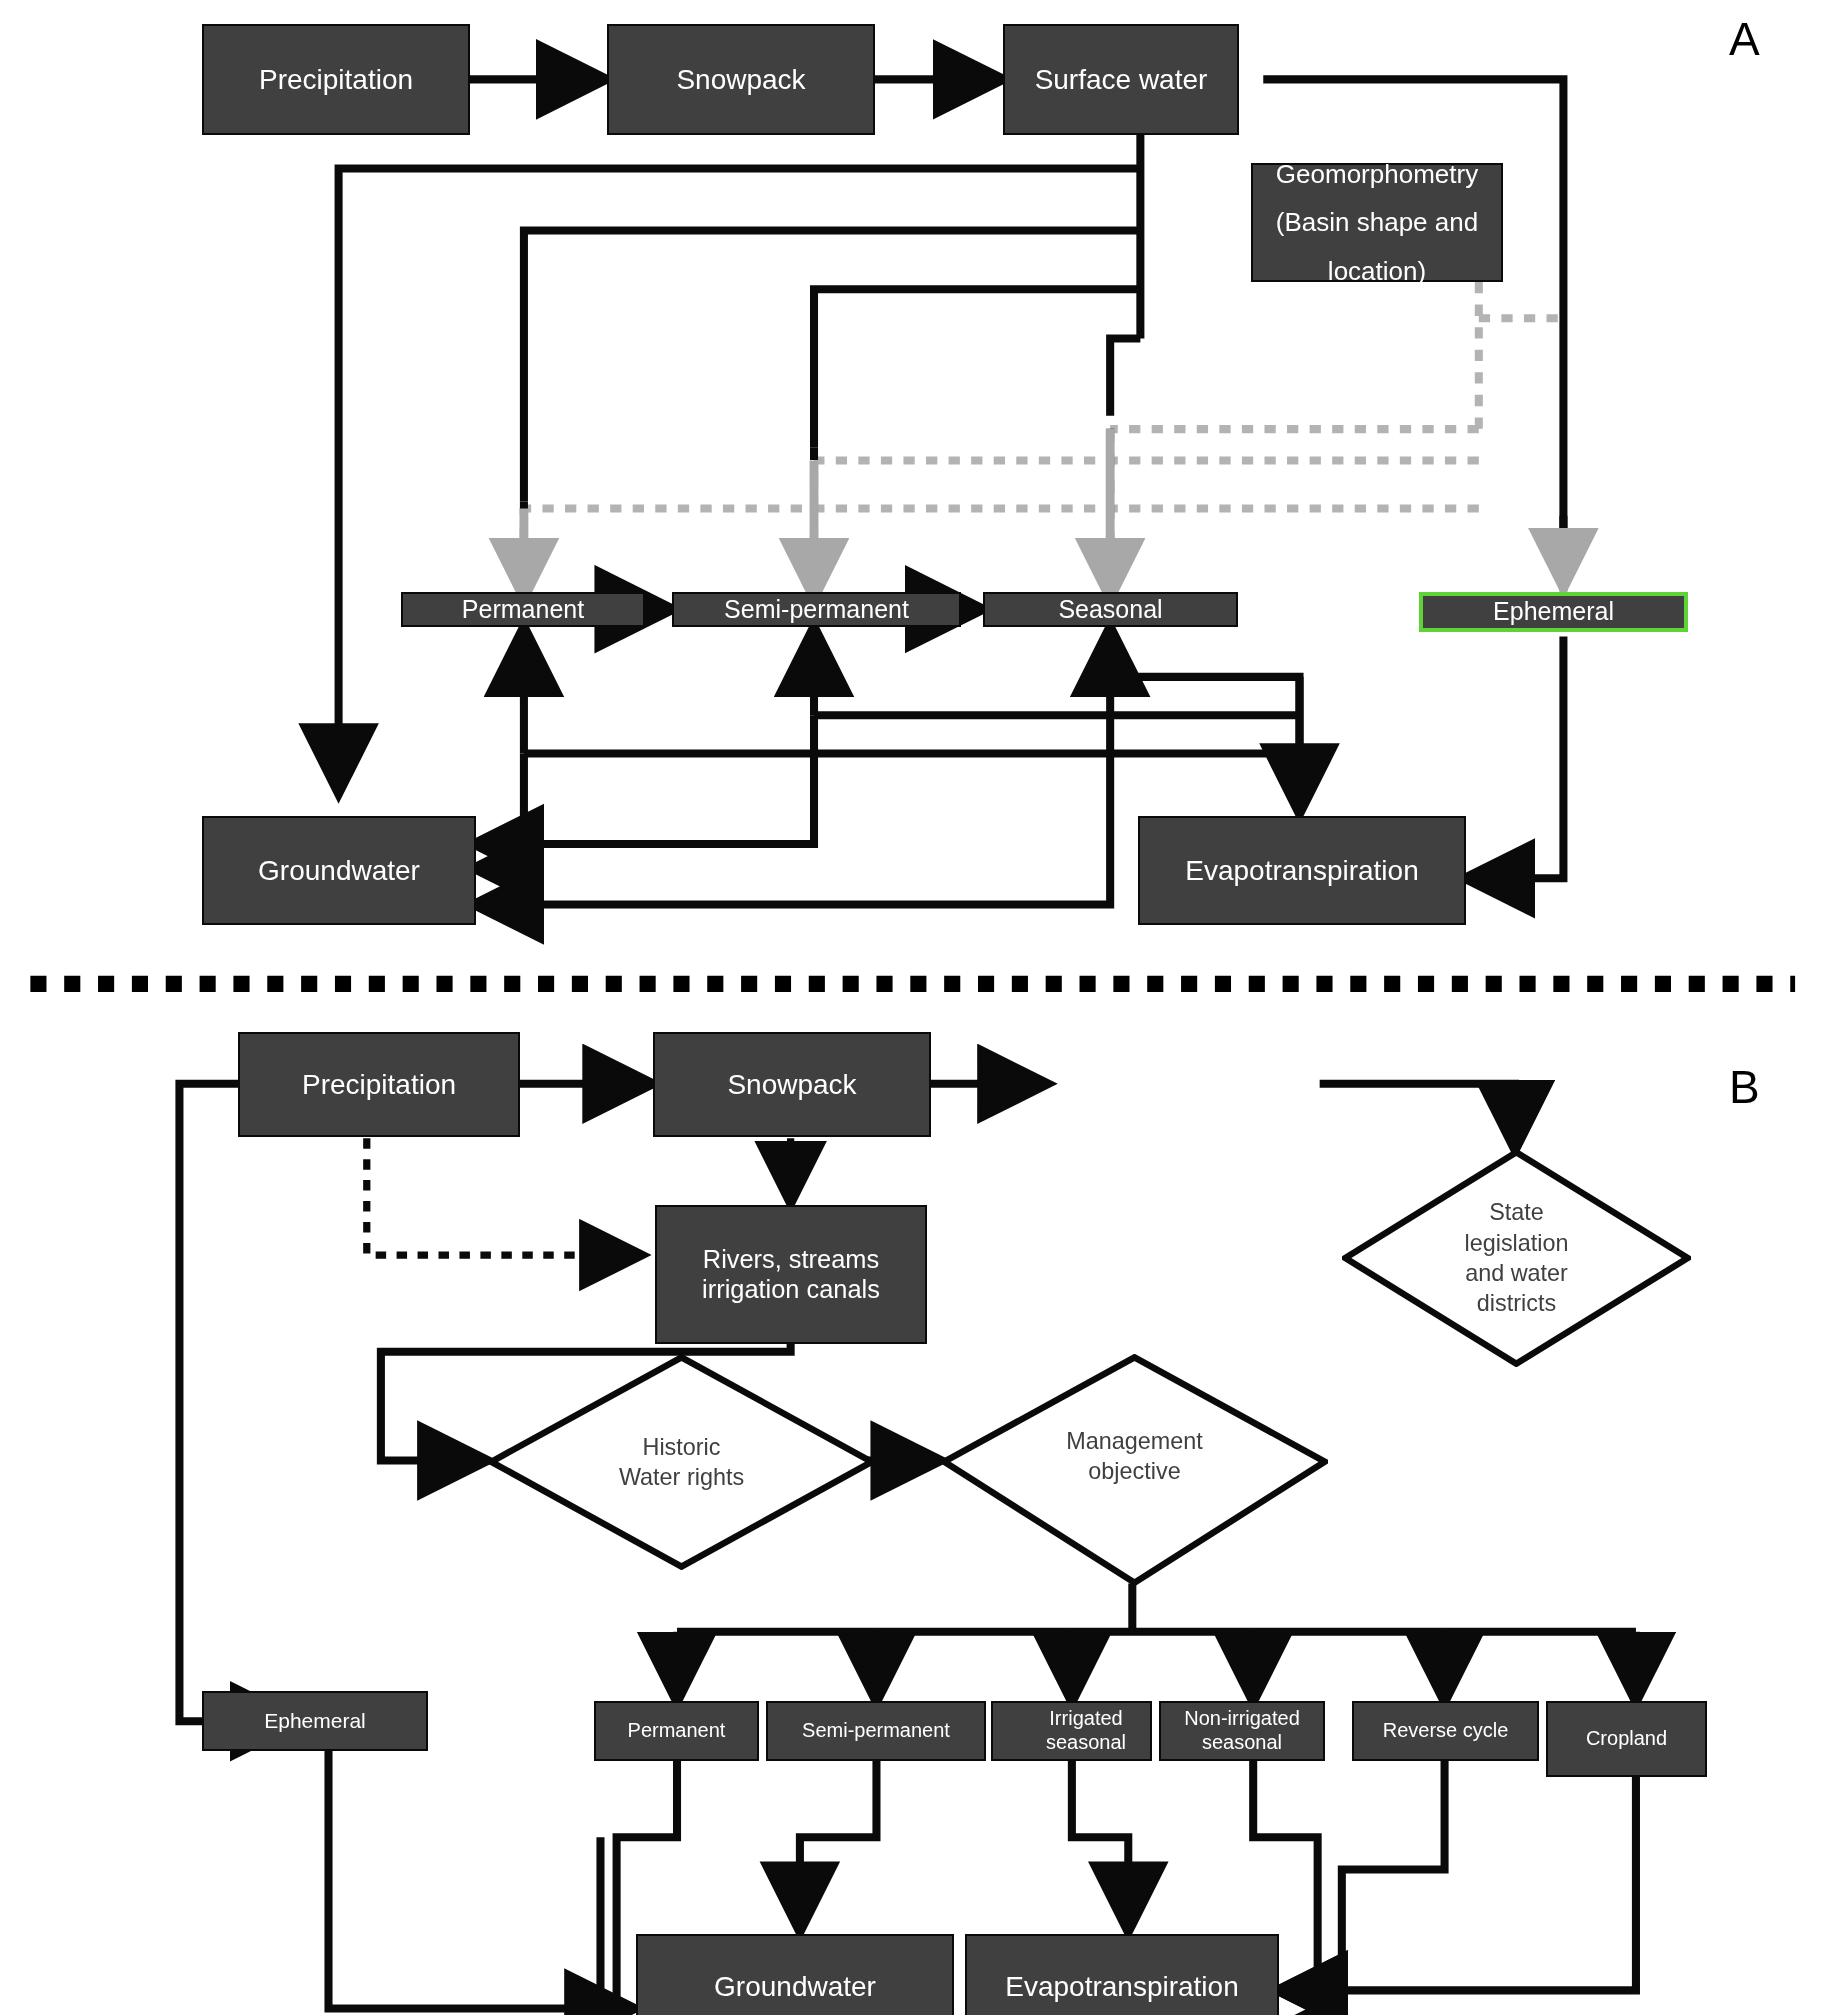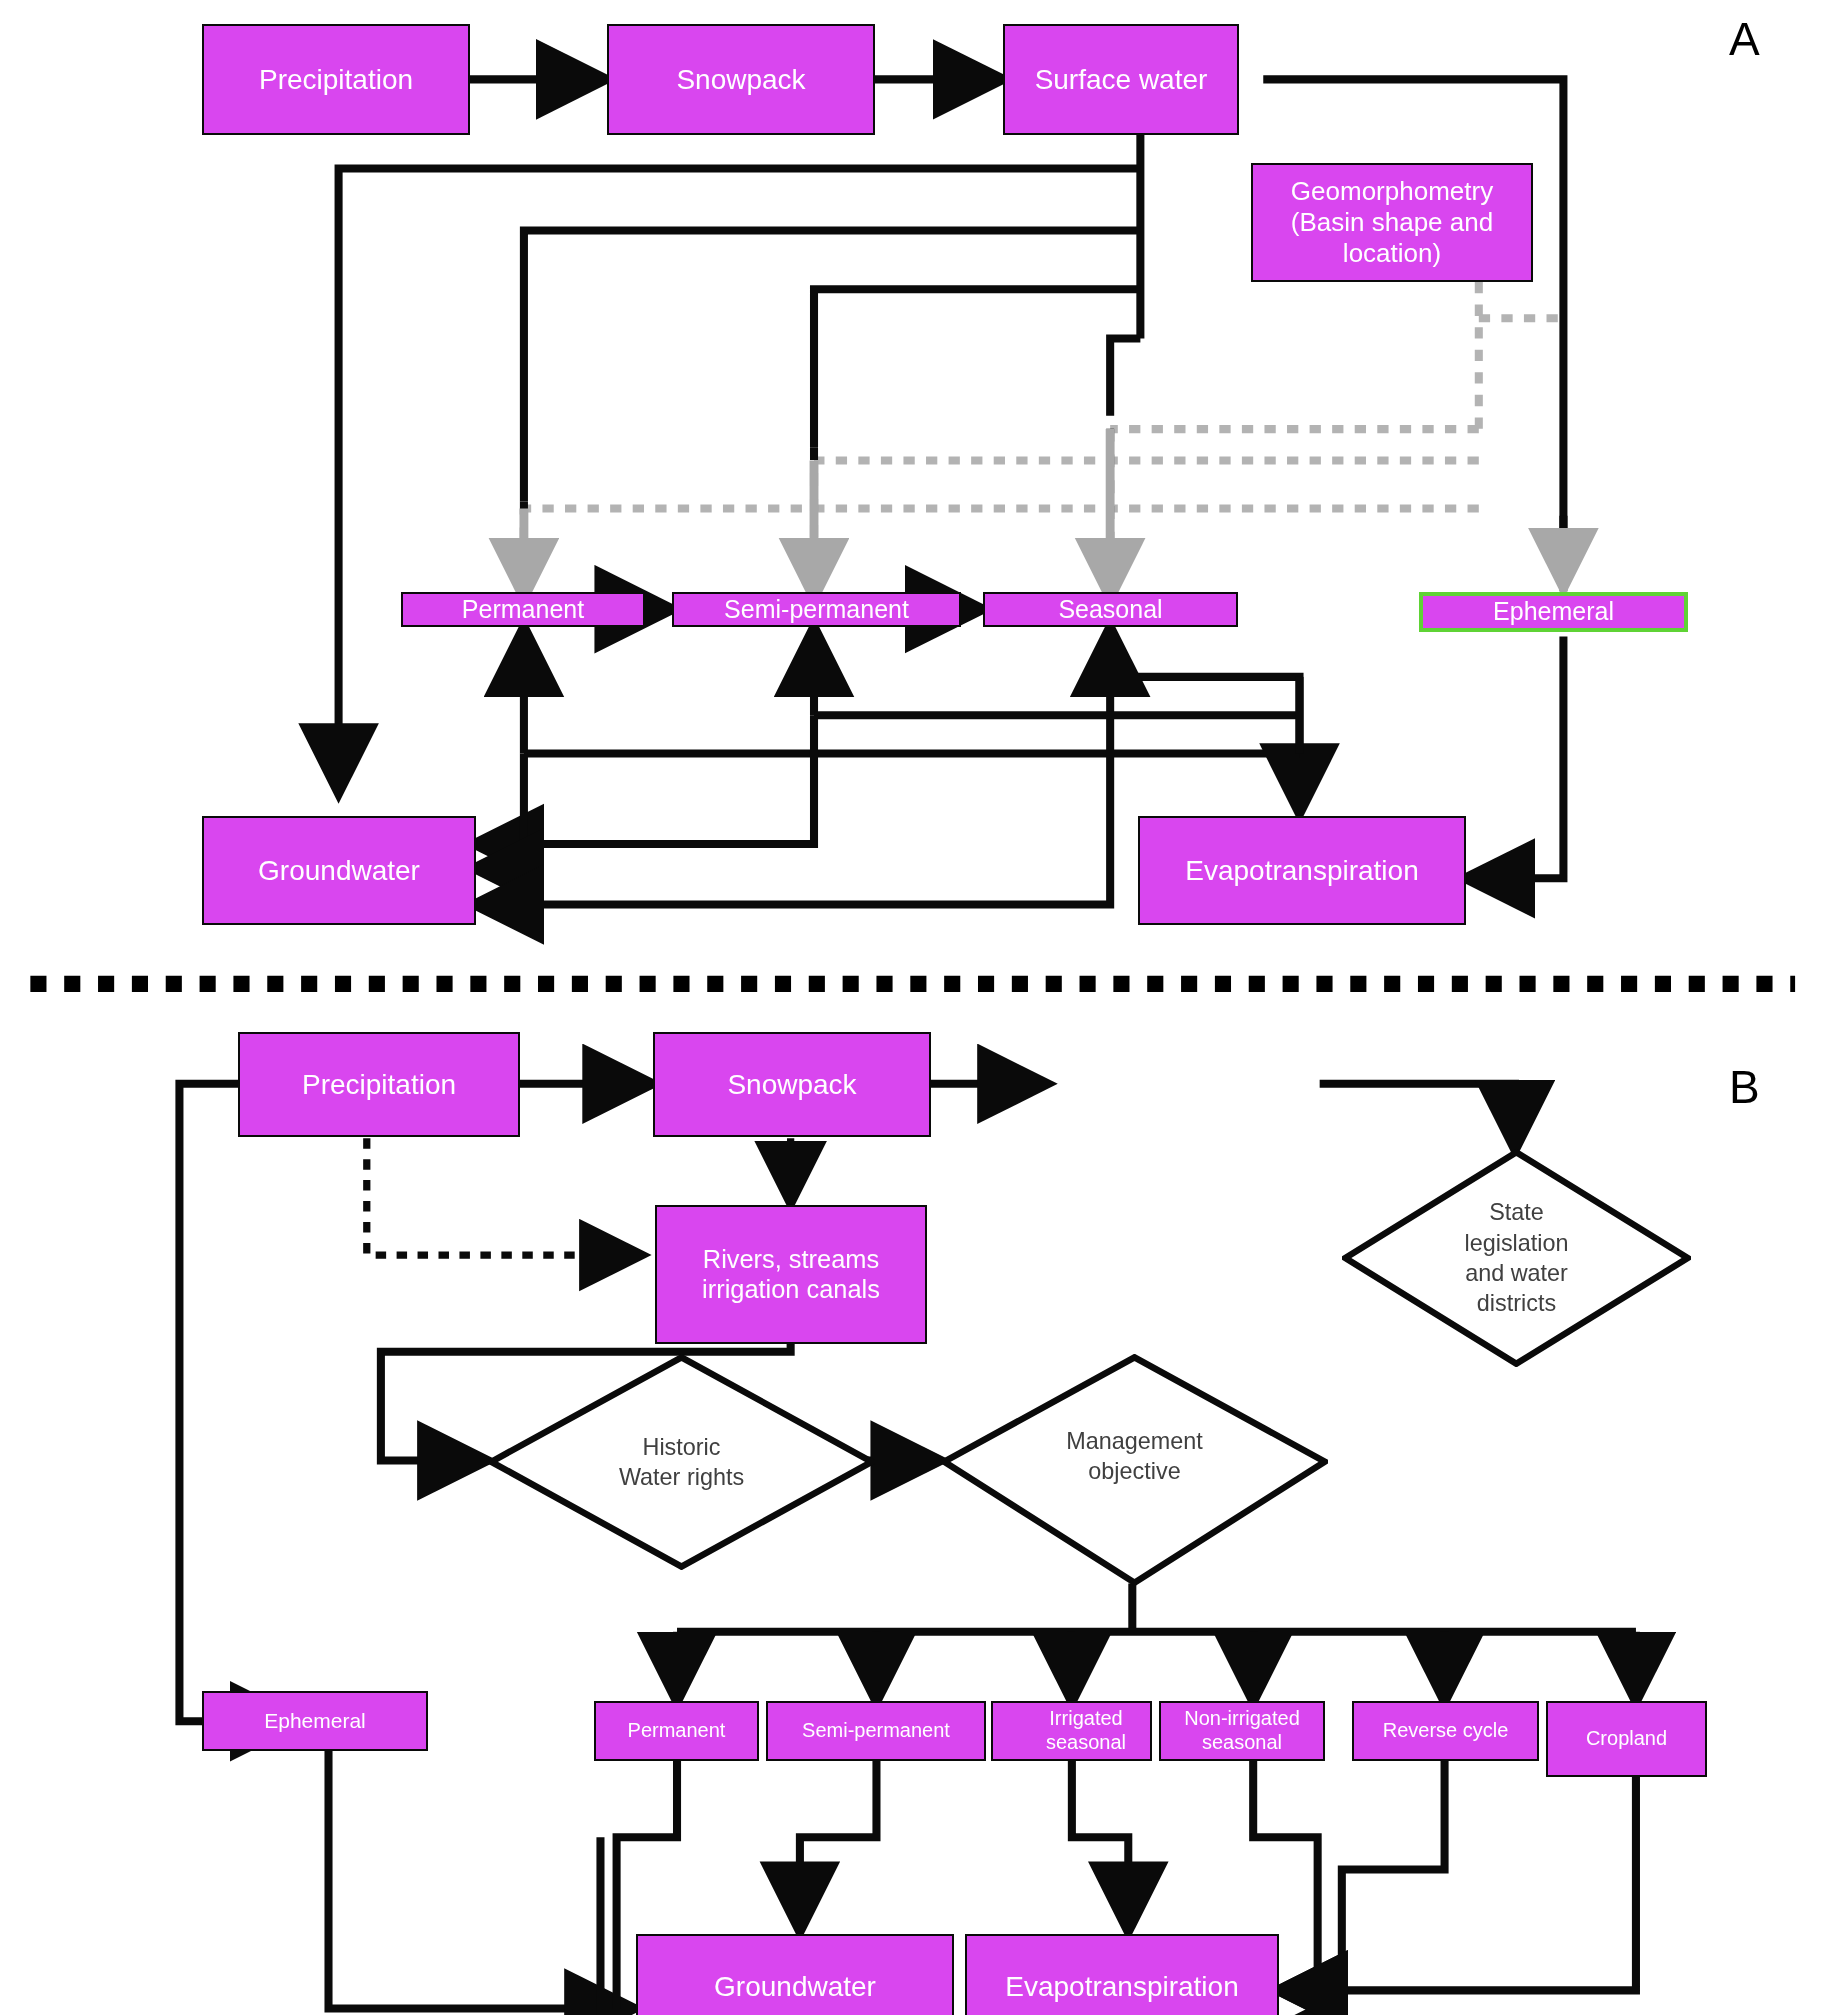--- a/index.html
+++ b/index.html
@@ -2,21 +2,21 @@
 <html style="font-size:6.4px"><head>
 <meta charset="utf-8">
 <style>
   html,body{margin:0;padding:0;background:#ffffff;}
   body{font-family:"Liberation Sans", sans-serif;}
   #root{position:relative;width:1846px;height:2106px;background:#fff;overflow:hidden;}
   svg.layer{position:absolute;left:0;top:0;width:1846px;height:2106px;}
   .panel-label{position:absolute;font-size:46px;color:#000;font-family:"Liberation Sans",sans-serif;}
   .node{
     position:absolute;
-    background:#d946ef;
+    background:#404040;
     border:2.4px solid #0a0a0a;
     box-sizing:border-box;
     color:#ffffff;
     display:flex;
     align-items:center;
     justify-content:center;
     text-align:center;
     line-height:1.18;
     font-family:"Liberation Sans",sans-serif;
   }
@@ -150,21 +150,21 @@
   </div>
 
   <div class="node" style="left:607px;top:24px;width:268px;height:111px;font-size:28px;">
     <span>Snowpack</span>
   </div>
 
   <div class="node" style="left:1003px;top:24px;width:236px;height:111px;font-size:28px;">
     <span>Surface water</span>
   </div>
 
-  <div class="node" style="left:1251px;top:163px;width:282px;height:119px;font-size:26px;flex-direction:column;">
+  <div class="node" style="left:1251px;top:163px;width:252px;height:119px;font-size:26px;flex-direction:column;gap:18px;">
     <span>Geomorphometry</span>
     <span>(Basin shape and</span>
     <span>location)</span>
   </div>
 
   <div class="node" style="left:401px;top:592px;width:244px;height:35px;font-size:25px;">
     <span>Permanent</span>
   </div>
 
   <div class="node" style="left:672px;top:592px;width:289px;height:35px;font-size:25px;">

